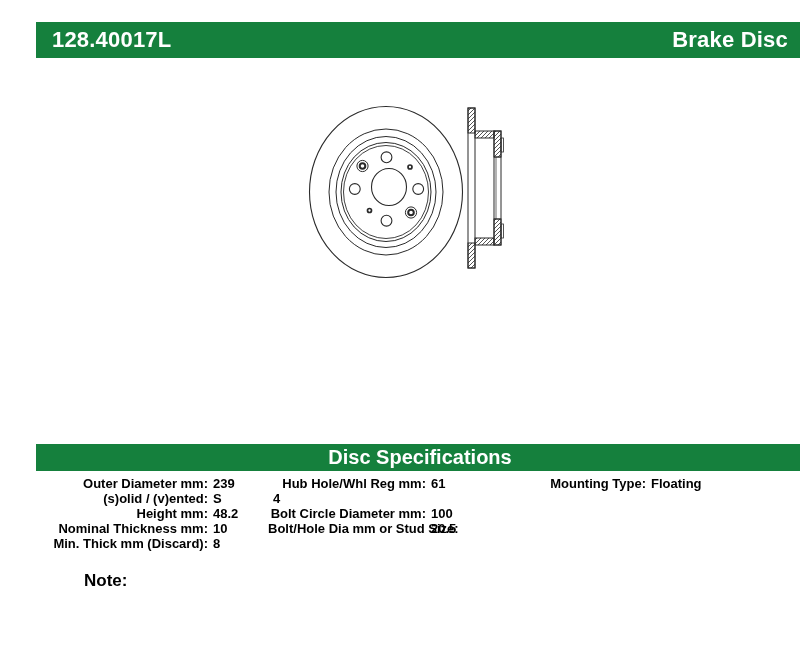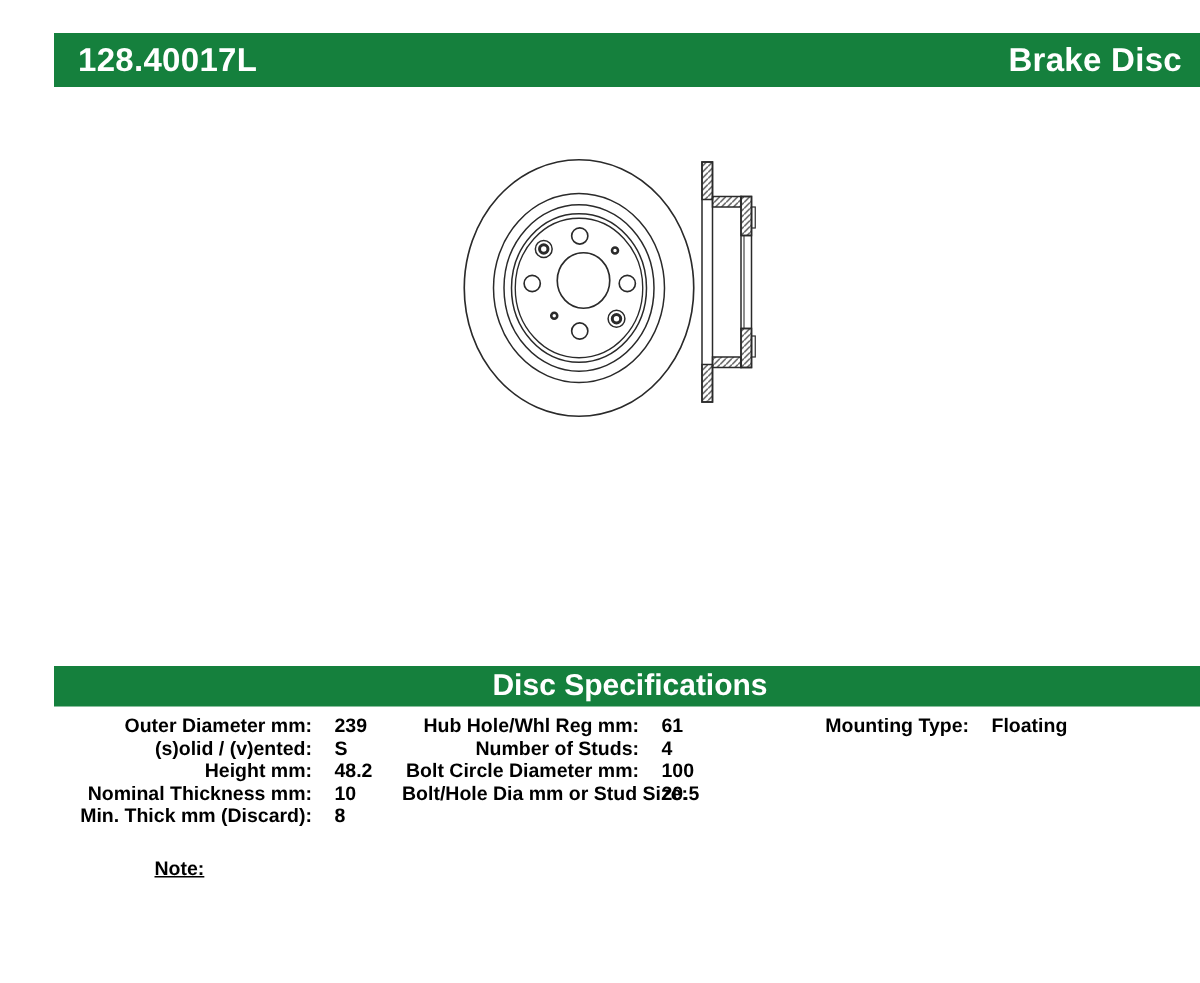--- a/index.html
+++ b/index.html
@@ -23,22 +23,22 @@
   .drawing{position:absolute;left:280px;top:95px;width:250px;height:200px;}
   .spec-col{position:absolute;top:476px;font-size:13px;font-weight:bold;line-height:15px;white-space:nowrap;}
   .col1{left:36px;}
   .col2{left:268px;}
   .col3{left:546px;}
   .spec-row{display:flex;}
   .lbl{display:inline-block;text-align:right;}
   .col1 .lbl{width:172px;}
   .col2 .lbl{width:158px;}
   .col3 .lbl{width:100px;}
-  .val{margin-left:15px;text-align:left;}
-  .note{position:absolute;left:103px;top:571px;font-size:13px;font-weight:bold;text-decoration:underline;}
+  .val{margin-left:5px;text-align:left;}
+  .note{position:absolute;left:84px;top:571px;font-size:17px;font-weight:bold;}
 </style>
 </head>
 <body>
 
 <div class="bar topbar">
   <span>128.40017L</span>
   <span>Brake Disc</span>
 </div>
 
 <svg class="drawing" viewBox="0 0 250 200">
@@ -123,21 +123,20 @@
     <span class="val">8</span>
   </div>
 </div>
 
 <div class="spec-col col2">
   <div class="spec-row">
     <span class="lbl">Hub Hole/Whl Reg mm:</span>
     <span class="val">61</span>
   </div>
   <div class="spec-row">
-    <span class="lbl">Number of Studs:</span>
     <span class="val">4</span>
   </div>
   <div class="spec-row">
     <span class="lbl">Bolt Circle Diameter mm:</span>
     <span class="val">100</span>
   </div>
   <div class="spec-row">
     <span class="lbl">Bolt/Hole Dia mm or Stud Size:</span>
     <span class="val">20.5</span>
   </div>

